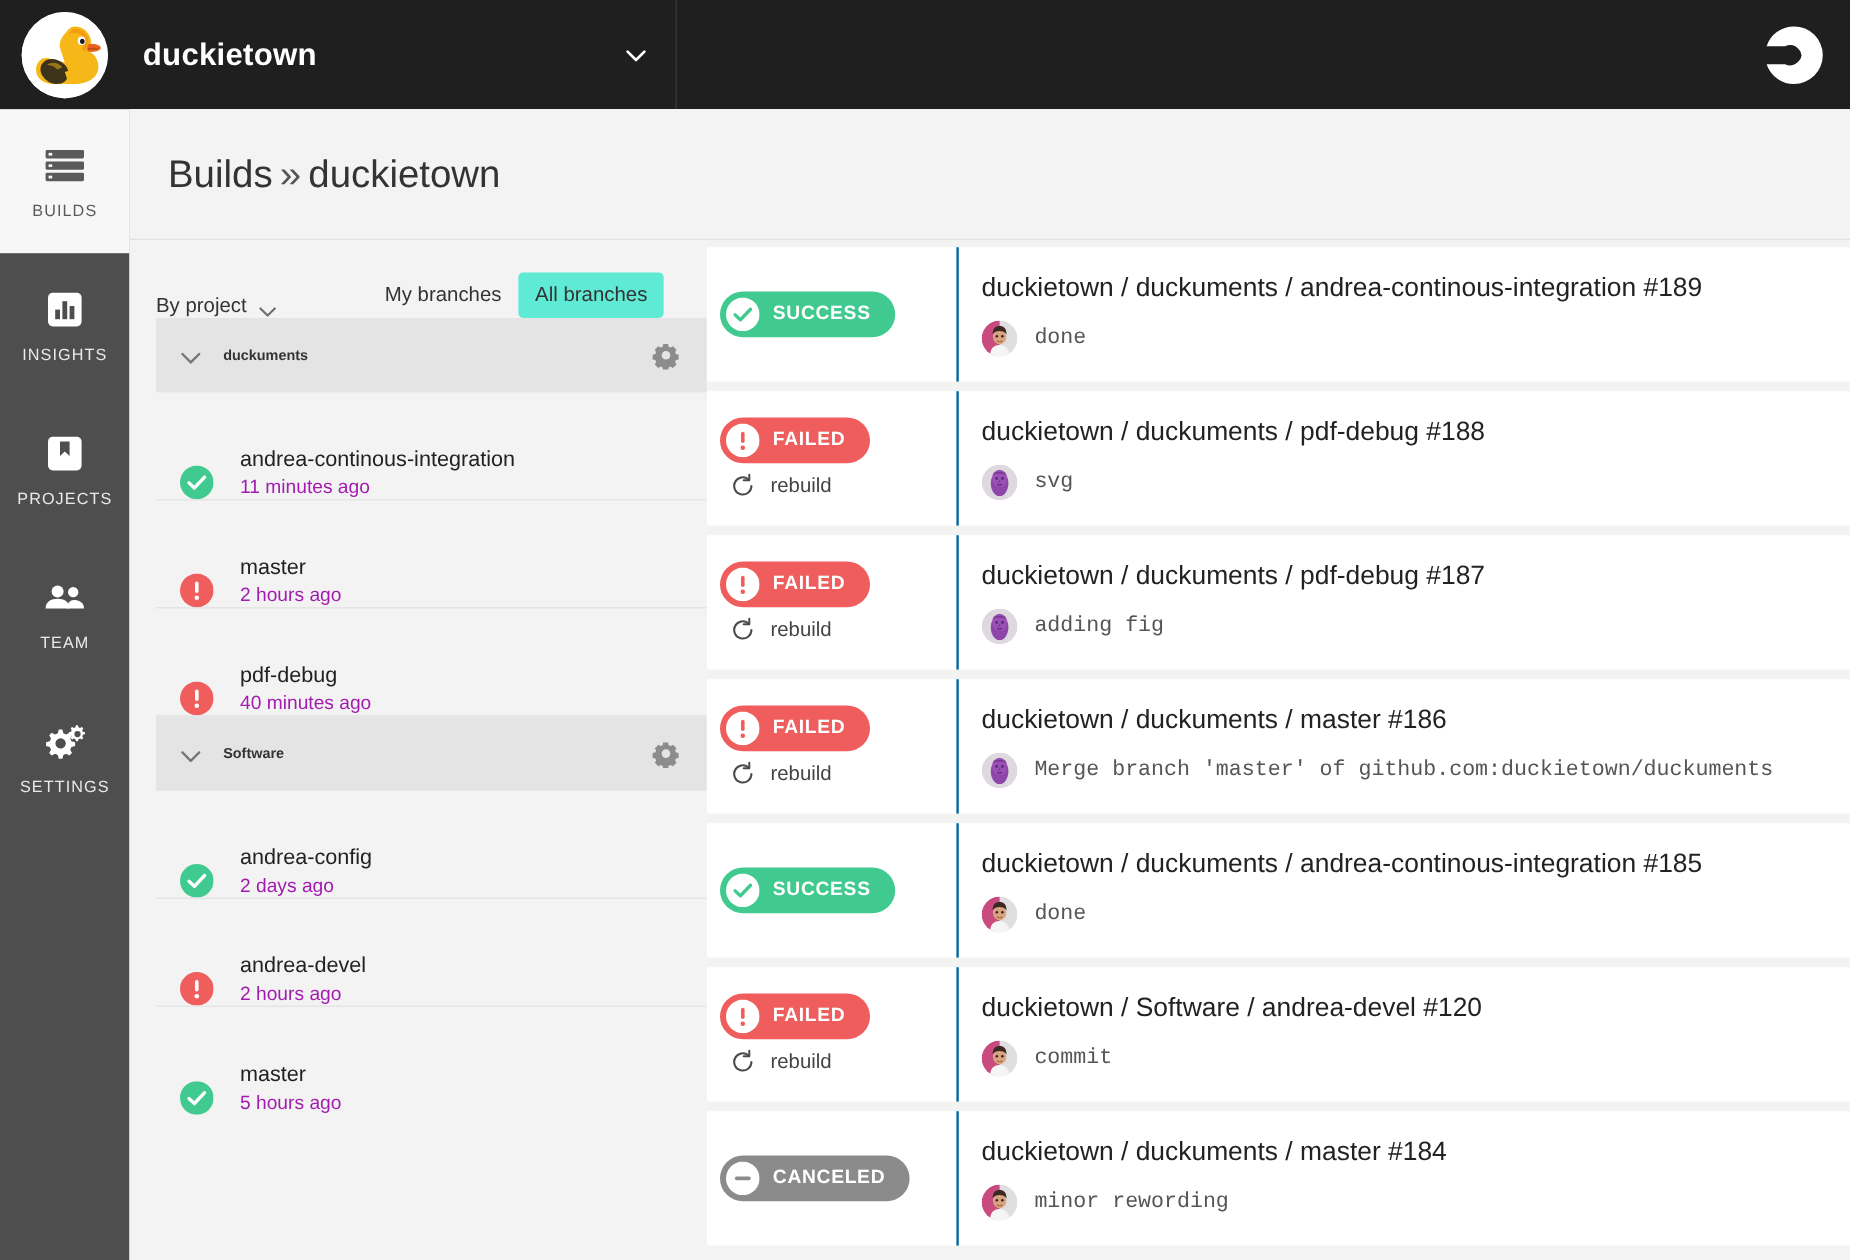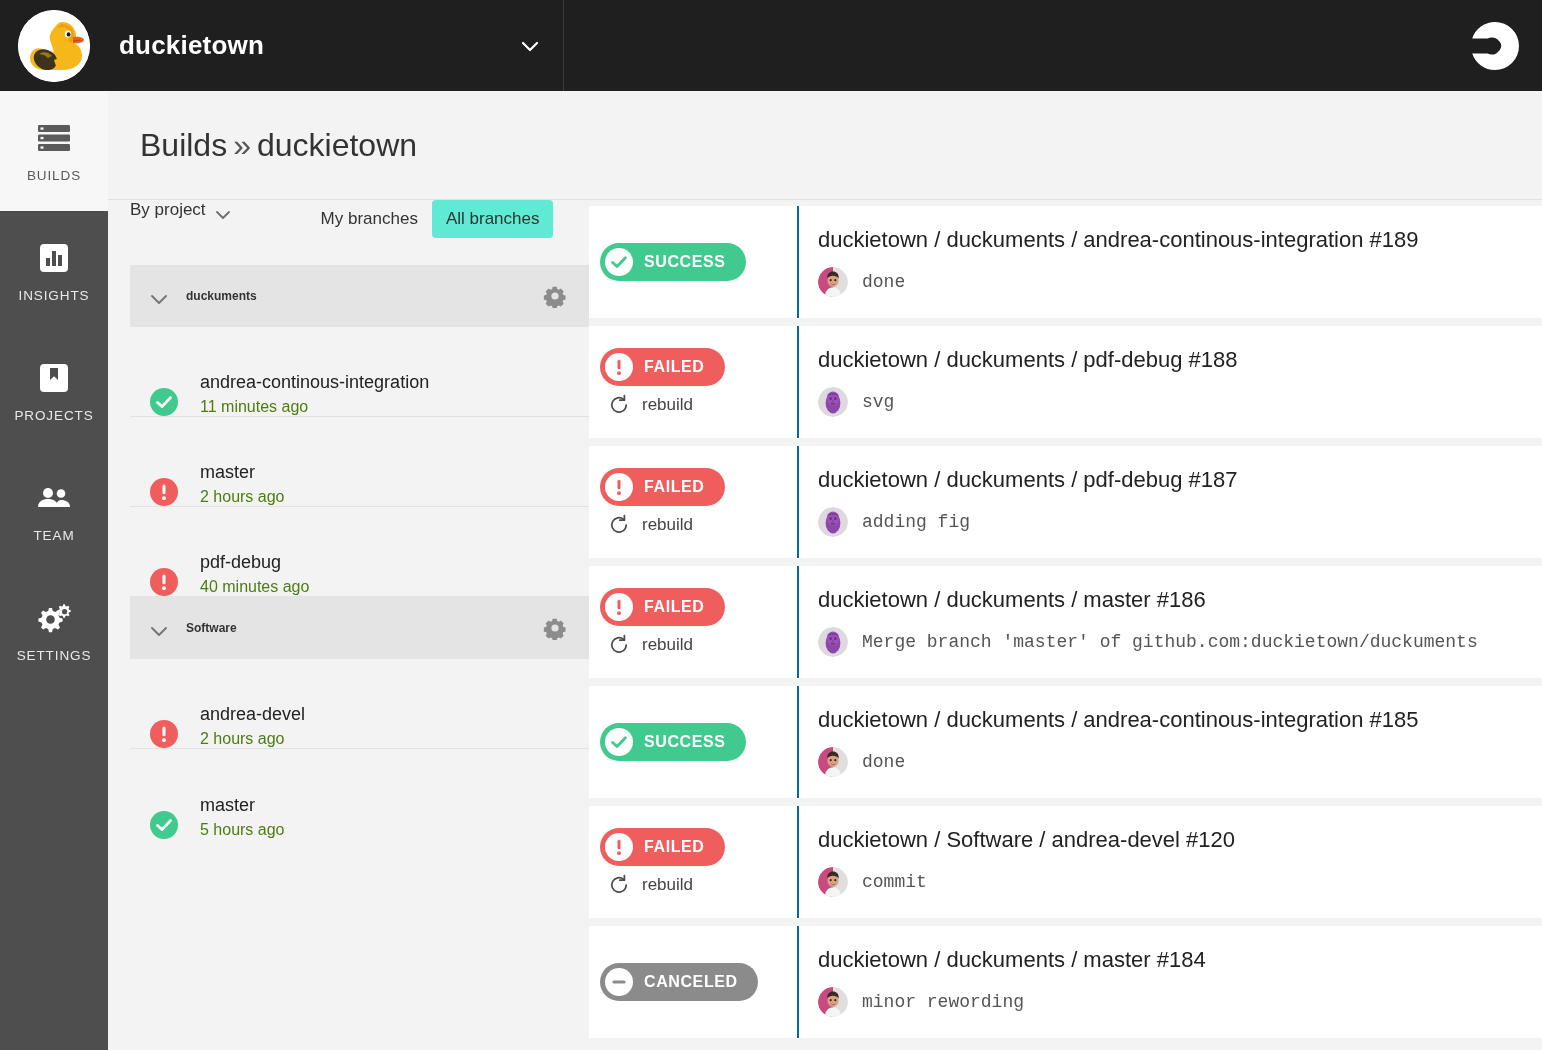--- a/index.html
+++ b/index.html
@@ -67,21 +67,21 @@
   .breadcrumb .sep { color: #555; margin: 0 6px; }
 
   .content { flex: 1; display: flex; min-height: 0; }
 
   
   .projects-pane {
     width: 481px; flex: 0 0 481px; background: #f3f3f3;
     display: flex; flex-direction: column; padding: 0 0 0 22px;
   }
   .filters {
-    height: 65px; display: flex; align-items: flex-start; gap: 0; padding-right: 24px;
+    height: 65px; display: flex; align-items: flex-end; gap: 0; padding-right: 24px;
   }
   .by-project {
     display: flex; align-items: center; gap: 9px; font-size: 17px;
     color: #333; cursor: pointer;
   }
   .by-project .mini-chev { width: 16px; height: 10px; }
   .branch-toggle { display: flex; align-items: center; margin-left: 76px; }
   .branch-btn {
     font-size: 17px; color: #333; padding: 9px 14px; border-radius: 4px; cursor: pointer;
     background: transparent; white-space: nowrap;
@@ -100,21 +100,21 @@
 
   .branch-row {
     height: 90px; display: flex; align-items: flex-end; padding-left: 20px;
     border-bottom: 1px solid #e2e2e2; cursor: pointer;
   }
   .branch-row:last-child { border-bottom: none; }
   .status-dot { width: 28px; height: 28px; flex: 0 0 28px; margin-right: 22px; }
   .status-dot svg { display: block; }
   .branch-text { display: flex; flex-direction: column; gap: 5px; }
   .branch-name { font-size: 18px; color: #222; }
-  .branch-time { font-size: 16px; color: #4d7c0f; }
+  .branch-time { font-size: 16px; color: #a21caf; }
 
   
   .builds-pane { flex: 1; min-width: 0; padding-top: 6px; overflow: hidden; }
   .build-card {
     background: #fff; display: flex; height: 112px; margin-bottom: 8px;
     align-items: stretch;
   }
   .build-status {
     width: 210px; flex: 0 0 210px; border-right: 2px solid #0369a1;
     display: flex; flex-direction: column; justify-content: center;
@@ -353,20 +353,32 @@
               </span>
               <span class="proj-name">Software</span>
               <span class="gear">
                 <svg width="24" height="24" viewBox="0 0 24 24">
                   <path d="M9.6 2 h4.8 l.5 2.6 1.9 .8 2.3-1.3 3.4 3.4 -1.3 2.3 .8 1.9 2.6 .5 v4.8 l-2.6 .5 -.8 1.9 1.3 2.3 -3.4 3.4 -2.3-1.3 -1.9 .8 -.5 2.6 h-4.8 l-.5-2.6 -1.9-.8 -2.3 1.3 -3.4-3.4 1.3-2.3 -.8-1.9 -2.6-.5 v-4.8 l2.6-.5 .8-1.9 -1.3-2.3 3.4-3.4 2.3 1.3 1.9-.8 z" transform="scale(0.86) translate(1.6,1.2)" fill="#8c8c8c"></path>
                   <circle cx="12" cy="12" r="3.6" fill="#e4e4e4"></circle>
                 </svg>
               </span>
             </div>
 
+            <div class="branch-row">
+              <span class="status-dot">
+                <svg width="28" height="28" viewBox="0 0 28 28">
+                  <circle cx="14" cy="14" r="14" fill="#41ca8f"></circle>
+                  <path d="M7.5 14.4 L12 18.6 L20.5 9.6" fill="none" stroke="#fff" stroke-width="2.8" stroke-linecap="round" stroke-linejoin="round"></path>
+                </svg>
+              </span>
+              <span class="branch-text">
+                <span class="branch-name">andrea-config</span>
+                <span class="branch-time">2 days ago</span>
+              </span>
+            </div>
 
             <div class="branch-row">
               <span class="status-dot">
                 <svg width="28" height="28" viewBox="0 0 28 28">
                   <circle cx="14" cy="14" r="14" fill="#ef5d5d"></circle>
                   <rect x="12.5" y="6.6" width="3" height="9.6" rx="1.5" fill="#fff"></rect>
                   <circle cx="14" cy="20.2" r="1.9" fill="#fff"></circle>
                 </svg>
               </span>
               <span class="branch-text">

